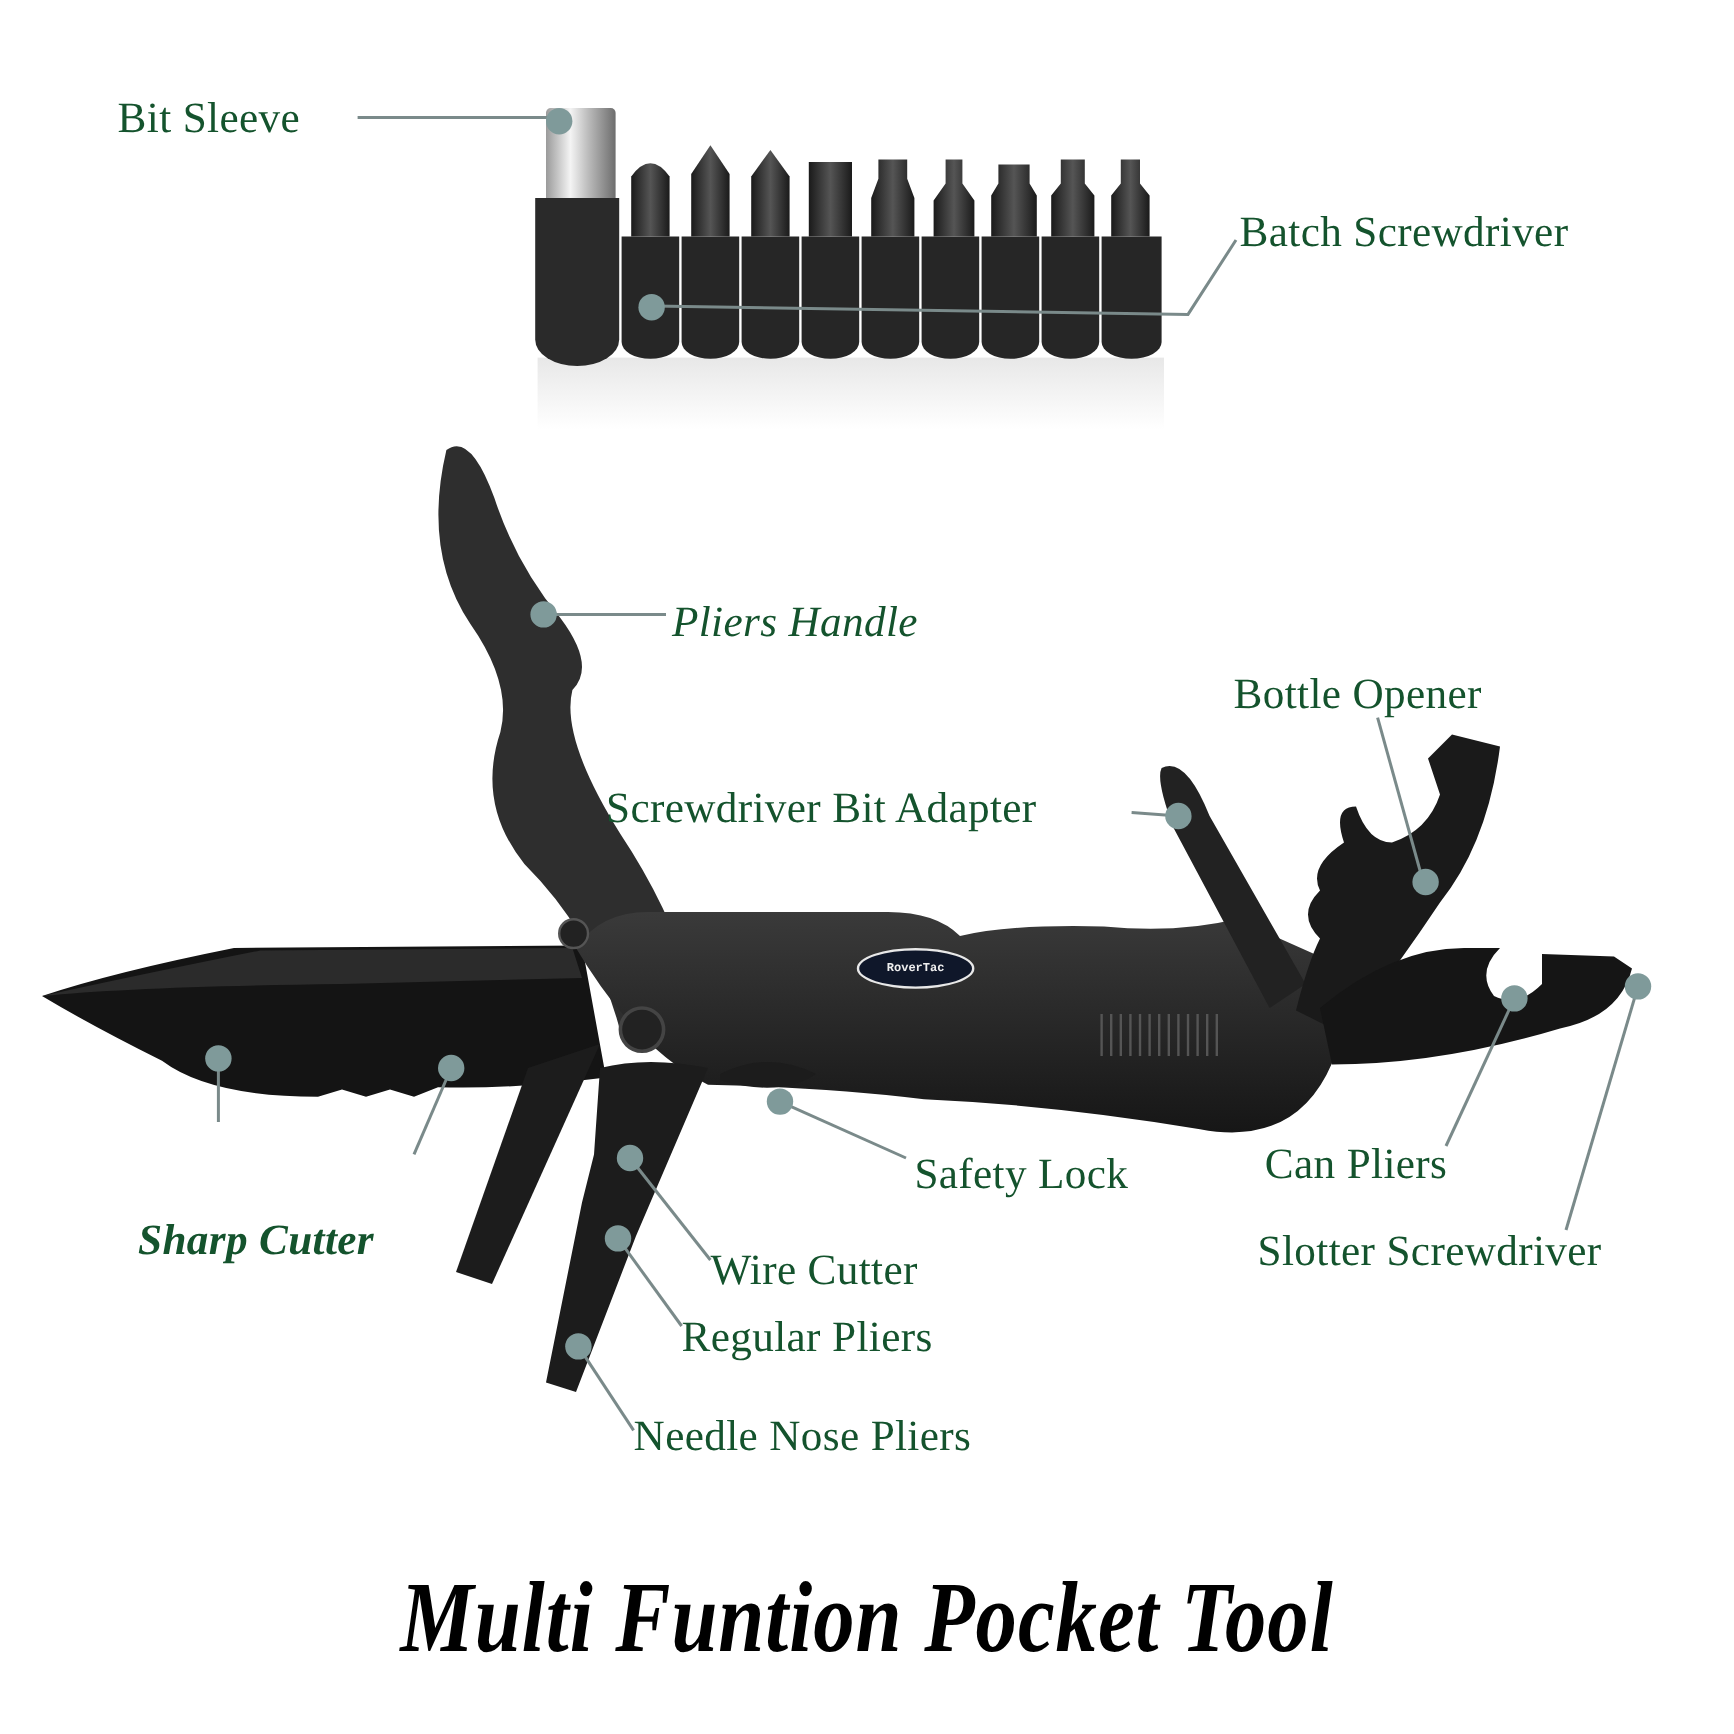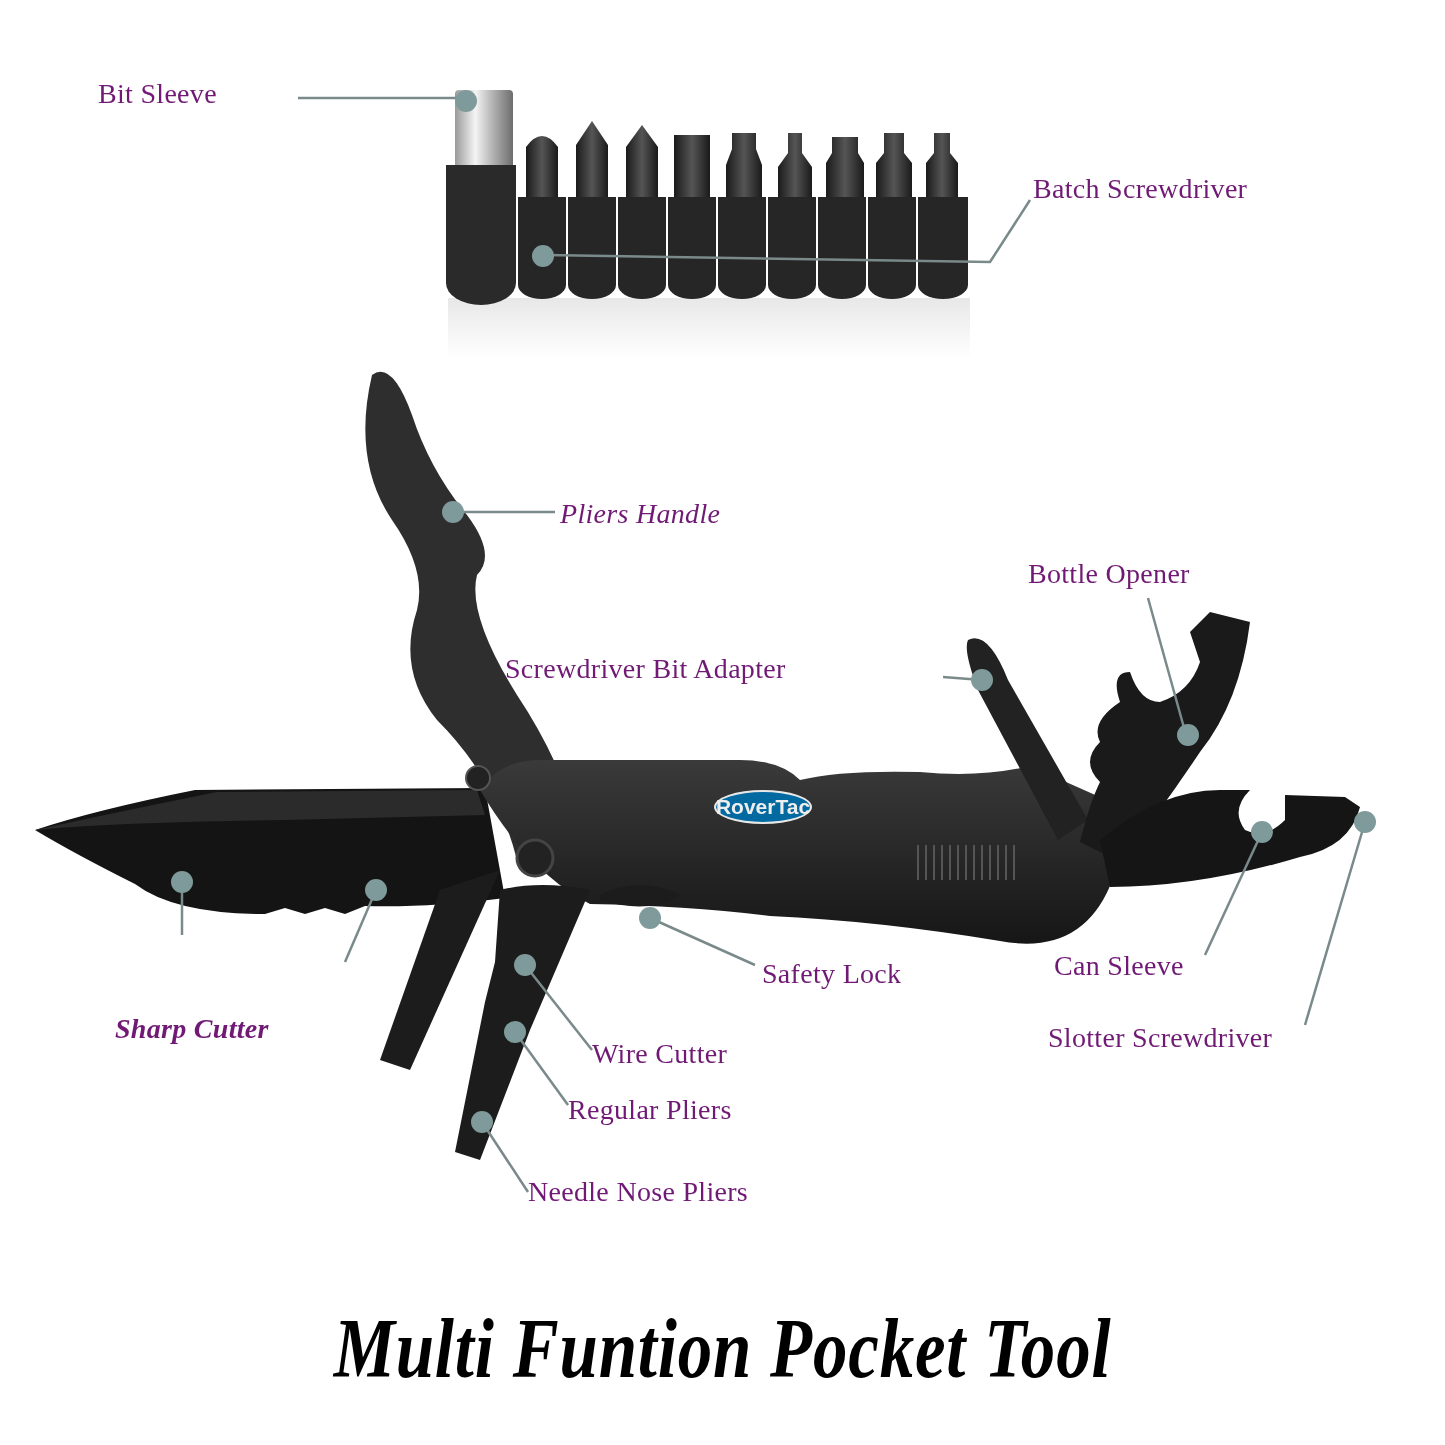--- a/index.html
+++ b/index.html
@@ -1,22 +1,22 @@
 <!DOCTYPE html>
 <html><head>
 <meta charset="utf-8">
 <style>
   html, body { margin:0; padding:0; background:#ffffff; }
   body { width:1445px; height:1445px; position:relative; overflow:hidden; font-family:"Liberation Serif", "DejaVu Serif", serif; }
   #stage { position:absolute; left:0; top:0; width:1445px; height:1445px; }
   svg.art { position:absolute; left:0; top:0; width:1445px; height:1445px; }
-  .label { position:absolute; color:#701a75; font-family:"Liberation Serif", "DejaVu Serif", serif; font-size:28px; line-height:1; white-space:nowrap; letter-spacing:0.3px; }
+  .label { position:absolute; color:#14532d; font-family:"Liberation Serif", "DejaVu Serif", serif; font-size:36px; line-height:1; white-space:nowrap; letter-spacing:0.3px; }
   .label.italic { font-style:italic; font-weight:bold;margin-top:43px; }
   .title { position:absolute; left:0; width:1445px; top:1300px; text-align:center; font-family:"Liberation Serif", "DejaVu Serif", serif; font-style:italic; font-weight:bold; font-size:84px; color:#000; transform:scaleX(0.82); transform-origin:center; letter-spacing:1px; }
-  .brand { position:absolute; left:714px; top:790px; width:98px; height:34px; border:2px solid #e8e8e8; border-radius:50%; color:#eee; font-family:Liberation Sans, sans-serif; font-weight:bold; font-size:21px; display:flex; align-items:center; justify-content:center; box-sizing:border-box; background:#0369a1; }
+  .brand { position:absolute; left:714px; top:790px; width:98px; height:34px; border:2px solid #e8e8e8; border-radius:50%; color:#eee; font-family:Liberation Mono, monospace; font-weight:bold; font-size:10px; display:flex; align-items:center; justify-content:center; box-sizing:border-box; background:#0f172a; }
 </style>
 </head>
 <body>
 
 <div id="stage">
 
   <svg class="art" viewBox="0 0 1445 1445">
     <defs>
       <linearGradient id="metal" x1="0" x2="1" y1="0" y2="0">
         <stop offset="0" stop-color="#9a9a9a"></stop>
@@ -145,20 +145,20 @@
 
   <div class="brand">RoverTac</div>
 
   <div class="label" style="left:98px;top:80px;">Bit Sleeve</div>
   <div class="label" style="left:1033px;top:175px;">Batch Screwdriver</div>
   <div class="label" style="left:560px;top:500px;font-style:italic;">Pliers Handle</div>
   <div class="label" style="left:1028px;top:560px;">Bottle Opener</div>
   <div class="label" style="left:505px;top:655px;">Screwdriver Bit Adapter</div>
   <div class="label italic" style="left:115px;top:972px;">Sharp Cutter</div>
   <div class="label" style="left:762px;top:960px;">Safety Lock</div>
-  <div class="label" style="left:1054px;top:952px;">Can Sleeve</div>
+  <div class="label" style="left:1054px;top:952px;">Can Pliers</div>
   <div class="label" style="left:1048px;top:1024px;">Slotter Screwdriver</div>
   <div class="label" style="left:592px;top:1040px;">Wire Cutter</div>
   <div class="label" style="left:568px;top:1096px;">Regular Pliers</div>
   <div class="label" style="left:528px;top:1178px;">Needle Nose Pliers</div>
 
   <div class="title">Multi Funtion Pocket Tool</div>
 </div>
 
 </body></html>

